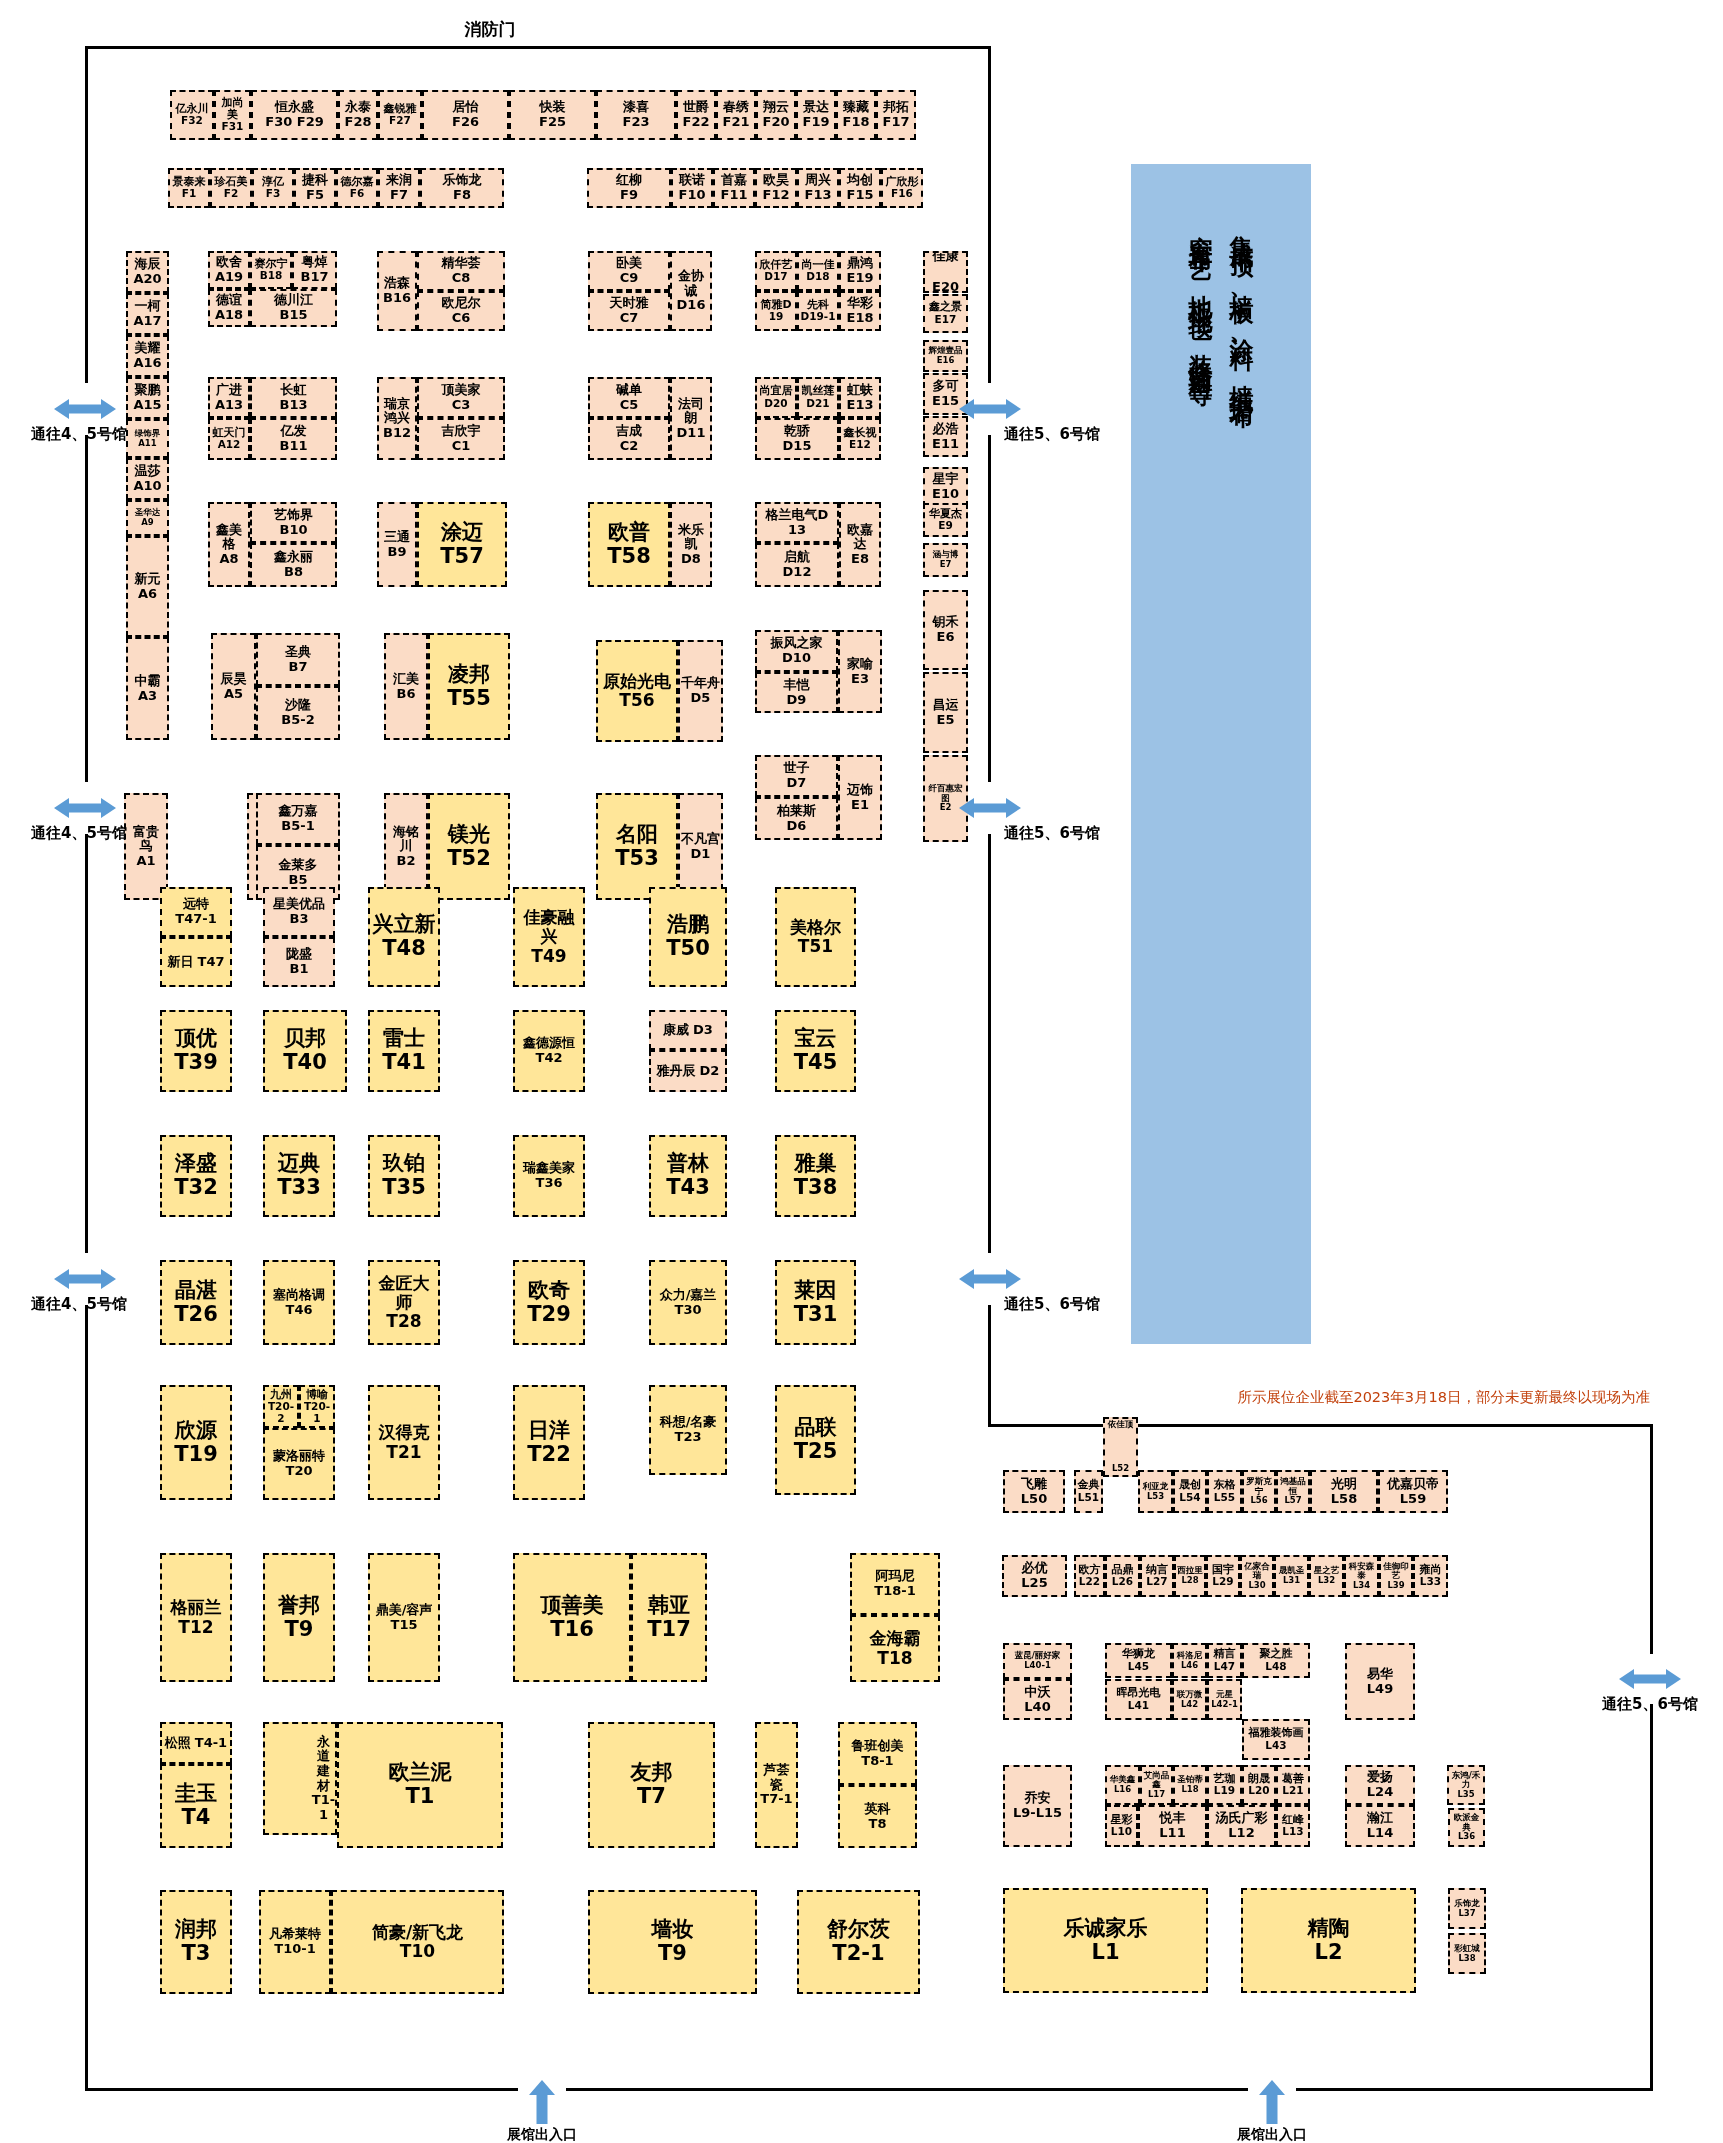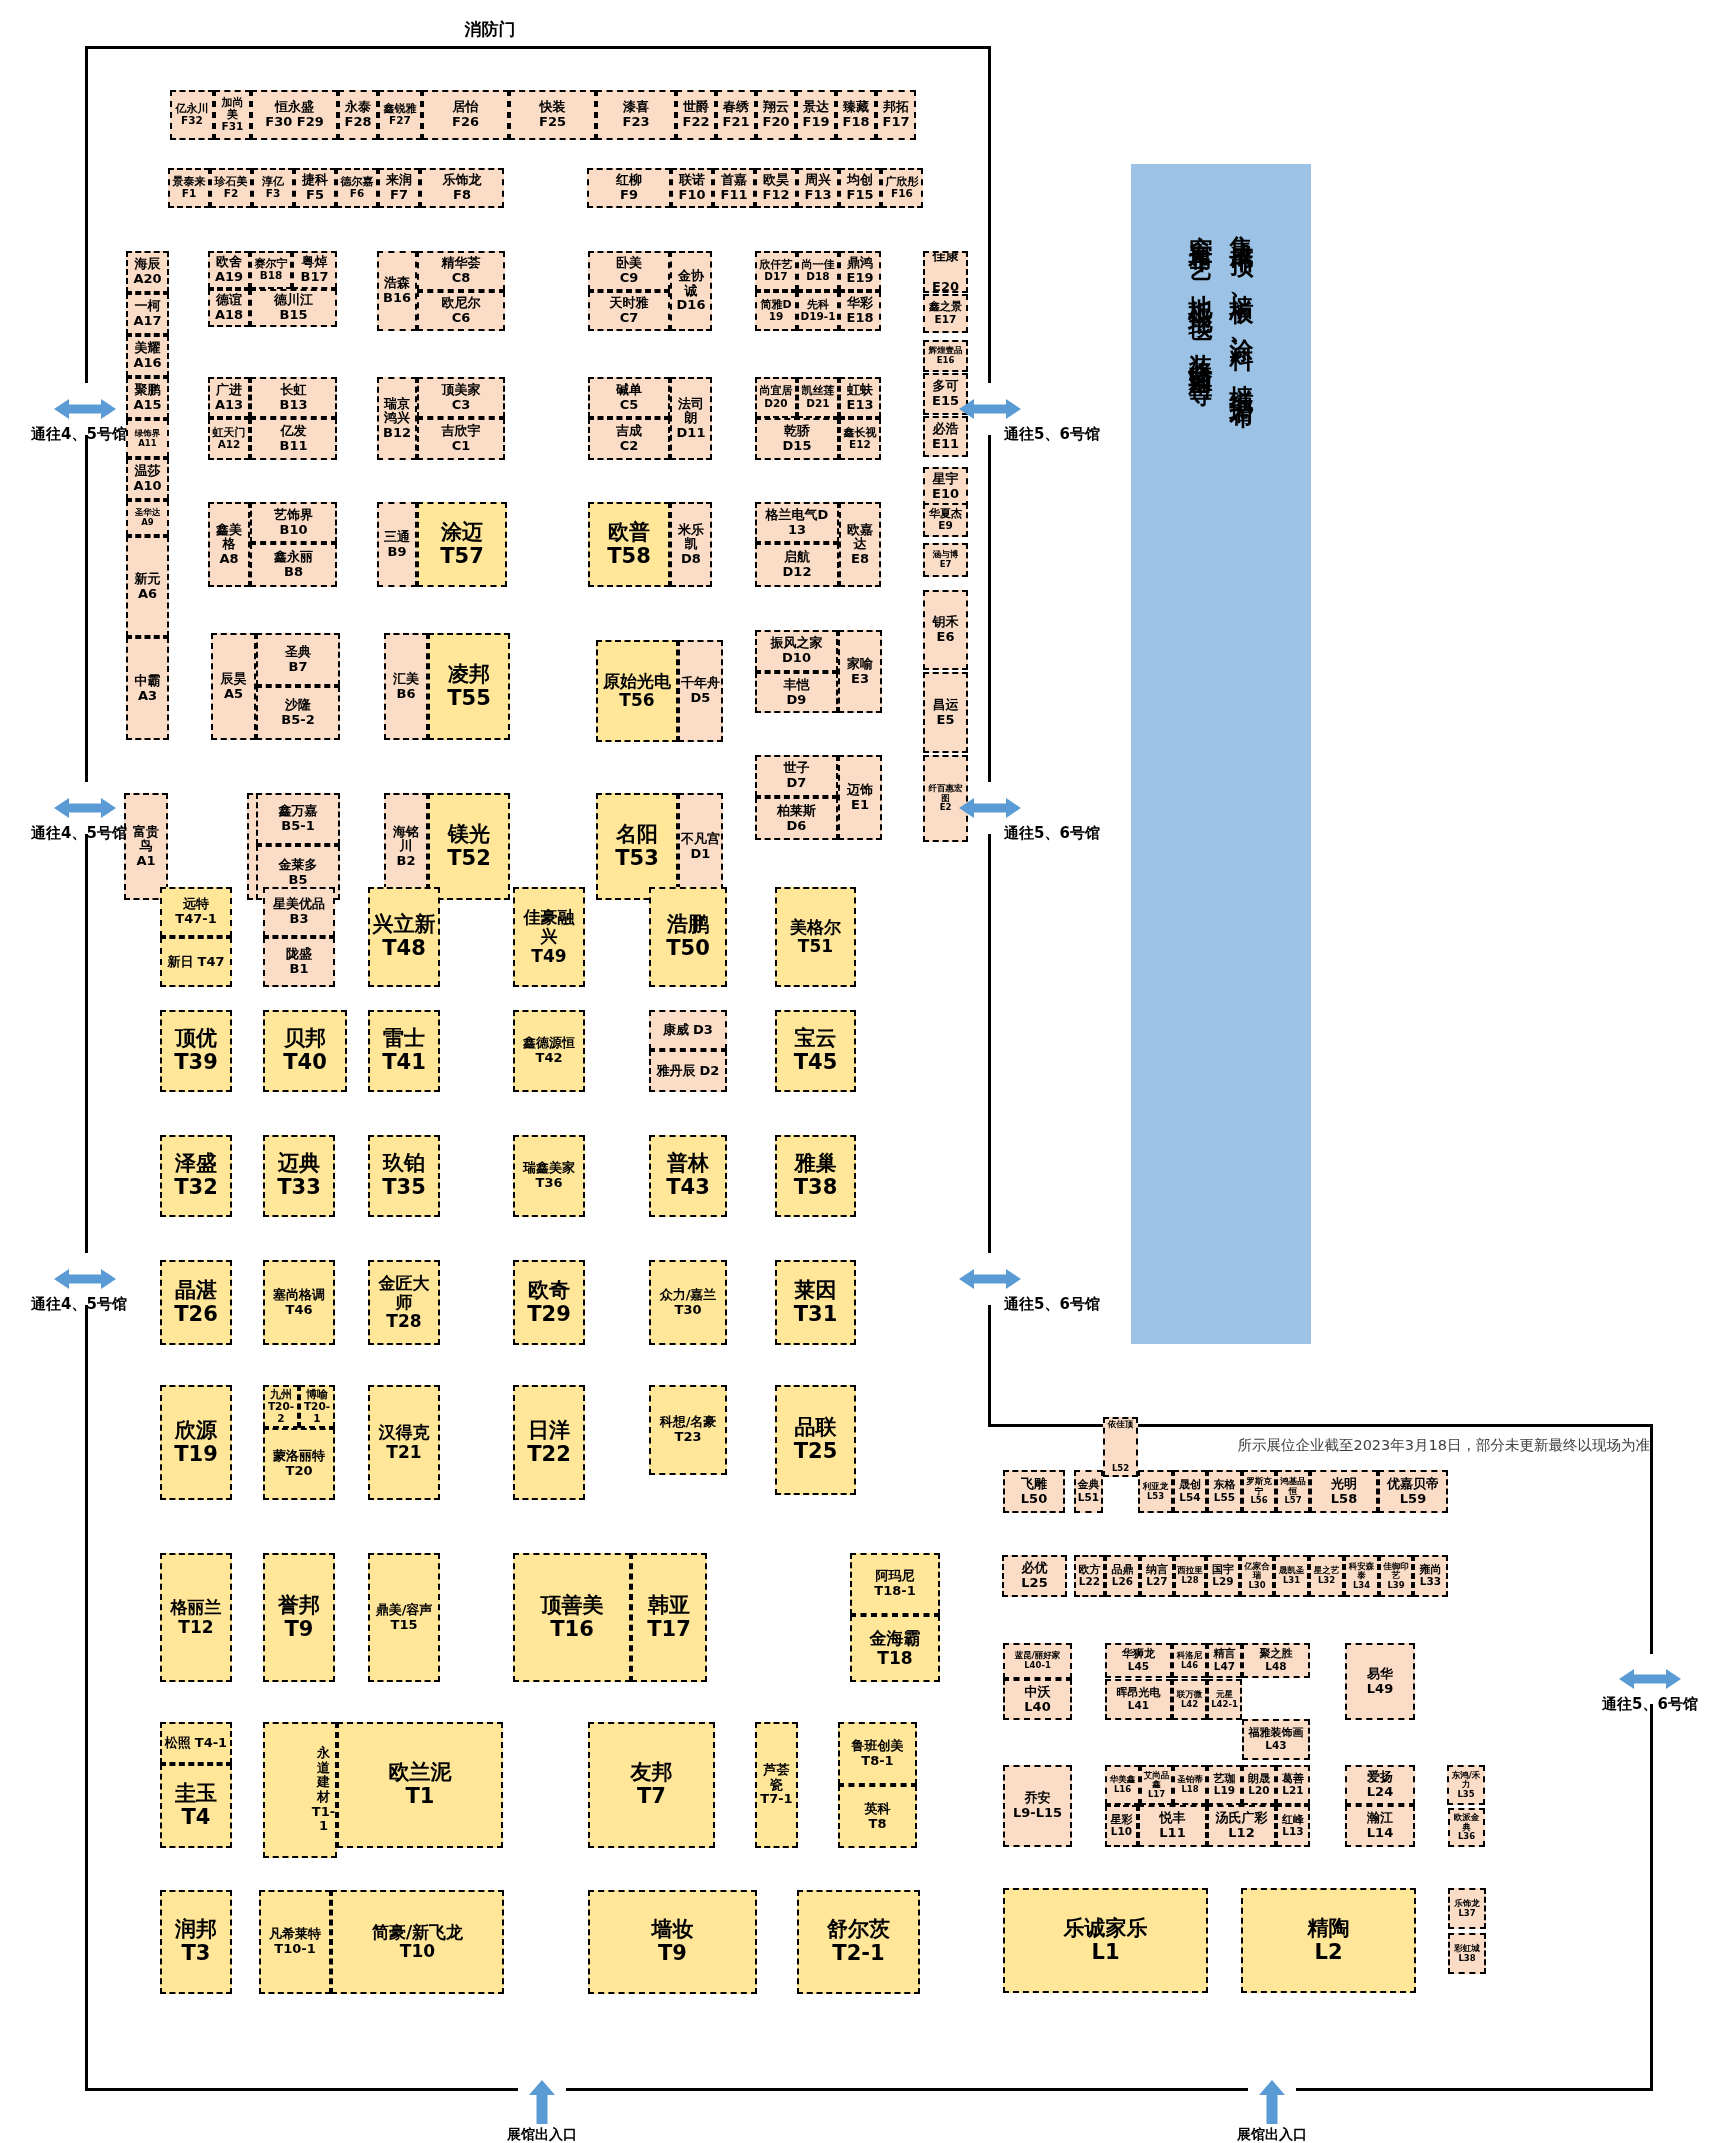--- a/index.html
+++ b/index.html
@@ -18,21 +18,21 @@
   .f-l .bn,.f-l .bi{font-size:17px;}
   .f-xl .bn,.f-xl .bi{font-size:21px;}
   .inl{flex-direction:row;flex-wrap:wrap;column-gap:4px;align-content:center;}
   .title-block{position:absolute;left:1131px;top:164px;width:180px;height:1180px;background:var(--blue,#9cc2e5);
                display:flex;flex-direction:column;align-items:center;padding-top:22px;box-sizing:border-box;}
   .title-main{font-size:40px;font-weight:700;width:94px;line-height:1.22;text-align:center;letter-spacing:2px;}
   .title-sub{writing-mode:vertical-rl;font-size:24px;font-weight:700;letter-spacing:7px;margin-top:30px;}
   .title-sub span{display:block;margin:0 9px;}
   .fire-door{position:absolute;left:490px;top:18px;transform:translateX(-50%);font-size:17px;font-weight:700;
              background:#fff;padding:0 8px;white-space:nowrap;}
-  .note{position:absolute;right:73px;top:1388px;font-size:14.5px;color:#404040;white-space:nowrap;margin-top:48px;}
+  .note{position:absolute;right:73px;top:1388px;font-size:14.5px;color:#c2410c;white-space:nowrap;}
   .arrow-label{position:absolute;font-size:15px;font-weight:700;transform:translateX(-50%);white-space:nowrap;}
   .arrow-svg{position:absolute;}
 </style>
 </head>
 <body>
 
 <div id="canvas">
   <div class="fire-door">消防门</div>
   <div class="title-block" style="background: rgb(156, 194, 229);">
     <div class="title-sub">
@@ -672,21 +672,21 @@
         <span class="bi">T18</span>
       </div>
       <div class="booth c-y f-m inl" style="left: 160px; top: 1722px; width: 72px; height: 42px;">
         <span class="bn">松照</span>
         <span class="bi">T4-1</span>
       </div>
       <div class="booth c-y f-xl" style="left: 160px; top: 1764px; width: 72px; height: 84px;">
         <span class="bn">圭玉</span>
         <span class="bi">T4</span>
       </div>
-      <div class="booth c-y f-m" style="left: 263px; top: 1722px; width: 74px; height: 136px; padding-left: 48px;">
+      <div class="booth c-y f-m" style="left: 263px; top: 1722px; width: 74px; height: 113px; padding-left: 48px;">
         <span class="bn">永道建材</span>
         <span class="bi">T1-1</span>
       </div>
       <div class="booth c-y f-xl" style="left: 337px; top: 1722px; width: 166px; height: 126px;">
         <span class="bn">欧兰泥</span>
         <span class="bi">T1</span>
       </div>
       <div class="booth c-y f-xl" style="left: 588px; top: 1722px; width: 127px; height: 126px;">
         <span class="bn">友邦</span>
         <span class="bi">T7</span>

